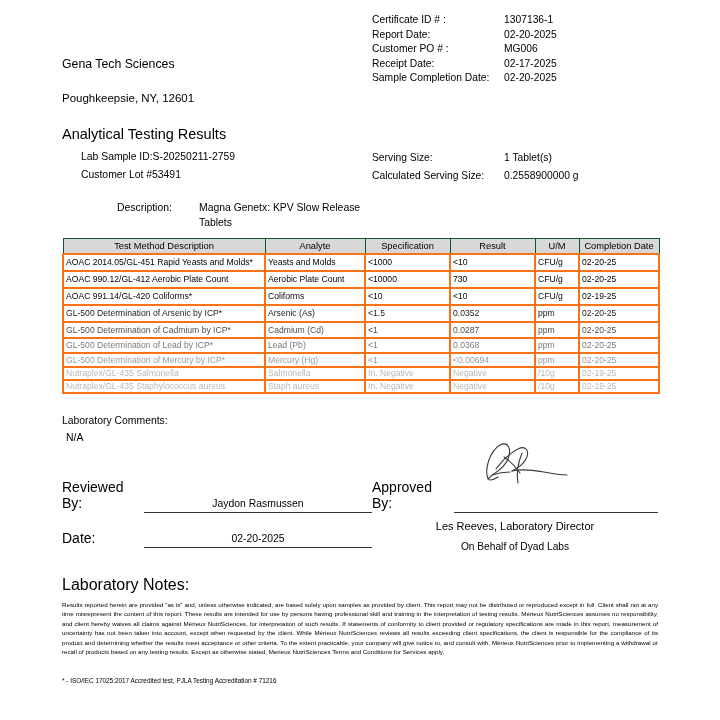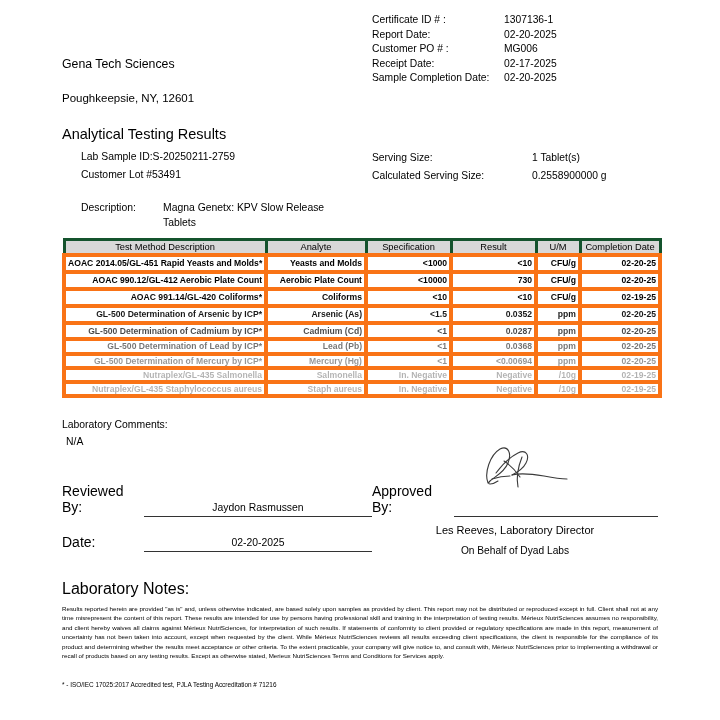--- a/index.html
+++ b/index.html
@@ -26,51 +26,50 @@
   .meta-label { width: 132px; }
   .meta-value { flex: 1; }
 
   
   .sect-title { font-size: 14.5px; padding: 17px 0 6px 62px; }
 
   .mid { display: flex; padding: 0 62px; }
   .mid-left { width: 310px; }
   .mid-left .l { font-size: 10.4px; line-height: 17.5px; padding-left: 19px; }
   .mid-right { flex: 1; padding-top: 1px; }
-  .mid-right .meta-row { line-height: 17.5px; gap: 28px; }
+  .mid-right .meta-row { line-height: 17.5px; }
 
   .desc { display: flex; padding: 17px 62px 0 81px; font-size: 10.4px; line-height: 14.5px; }
-  .desc-label { width: 82px; }
+  .desc-label { width: 82px; margin-left: 36px; }
   .desc-val { flex: 1; }
 
   
   .tbl-wrap { padding: 8px 62px 0 62px; }
   table.results {
     width: 100%;
     border-collapse: collapse;
     table-layout: fixed;
     font-size: 8.6px;
   }
   table.results th {
     background: #d8d8d8;
-    border: 3px solid #14532d;
+    border: 1px solid #14532d;
     font-weight: 400;
     font-size: 9.3px;
     height: 15px;
     text-align: center;
     padding: 0;
   }
   table.results td {
-    border: 4px solid #f97316;
-    text-align: right;
+    border: 2px solid #f97316;
+    text-align: left;
     padding: 0 2px;
     height: 17px;
     white-space: nowrap;
     overflow: hidden;
-    font-weight: bold;
   }
   
   .c-method { width: 202px; }
   .c-analyte { width: 100px; }
   .c-spec { width: 85px; }
   .c-result { width: 85px; }
   .c-um { width: 44px; }
   .c-date { width: 80px; }
 
   

